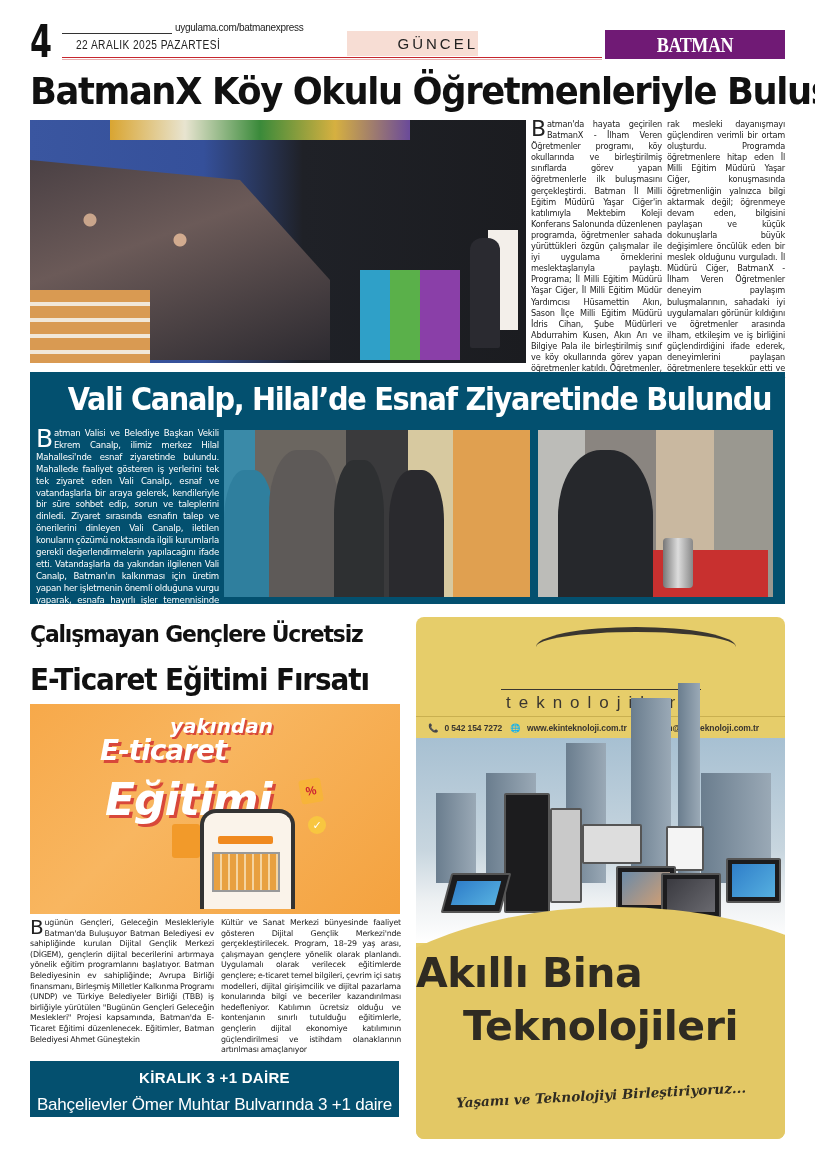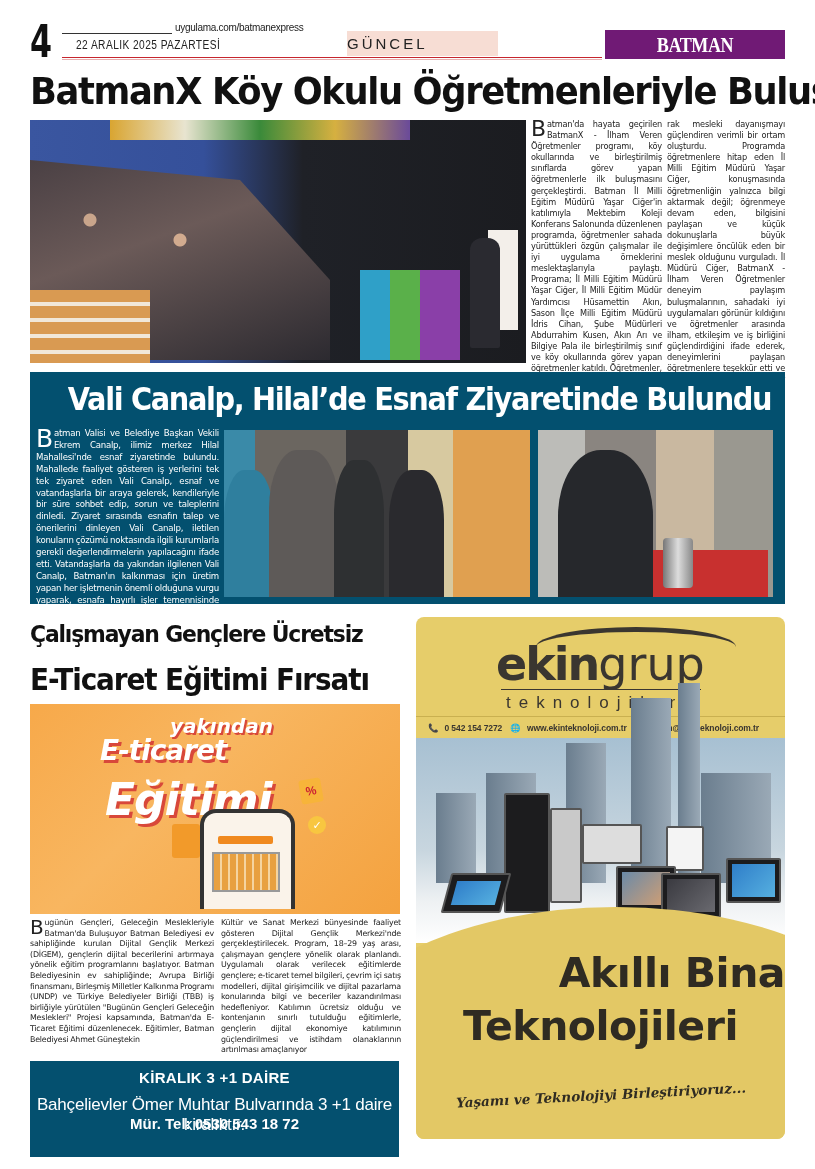--- a/index.html
+++ b/index.html
@@ -6,21 +6,21 @@
 html,body{width:815px;height:1169px;background:#fff;overflow:hidden}
 body{position:relative;font-family:"Liberation Sans",sans-serif;color:#111}
 .abs{position:absolute}
 
 .pnum{left:30px;top:20px;font-family:"DejaVu Sans",sans-serif;font-weight:bold;font-size:44px;line-height:44px;transform:scaleX(0.72);transform-origin:left top;color:#111}
 .fbline{left:62px;top:33px;width:110px;height:1px;background:#333}
 .fb{left:175px;top:22px;font-size:10px;color:#222;letter-spacing:-0.3px}
 .date{left:76px;top:38px;font-size:12px;color:#222;letter-spacing:0.5px;transform:scaleX(0.85);transform-origin:left top}
 .redline{left:62px;top:57px;width:540px;height:1px;background:#c6262e}
 .redline2{left:62px;top:59px;width:540px;height:1px;background:#e8b0b0}
-.section{left:347px;top:31px;width:151px;height:25px;background:#f7ddd4;text-align:left;font-size:15px;letter-spacing:3px;line-height:26px;color:#222}
+.section{left:347px;top:31px;width:131px;height:25px;background:#f7ddd4;text-align:right;font-size:15px;letter-spacing:3px;line-height:26px;color:#222}
 .logo{left:605px;top:30px;width:180px;height:29px;background:#701a75;color:#fff;text-align:center;font-family:"Liberation Serif",serif;font-weight:bold;font-size:22px;line-height:30px;letter-spacing:-0.5px;transform-origin:center}
 .logo span{display:inline-block;transform:scaleX(0.82)}
 h1.h1{left:30px;top:68px;width:760px;font-family:"DejaVu Sans",sans-serif;font-weight:bold;font-size:38px;line-height:46px;letter-spacing:-1.5px;white-space:nowrap;transform:scaleX(0.93);transform-origin:left top;color:#111}
 
 .photo1{left:30px;top:120px;width:496px;height:243px;overflow:hidden;background:#2b2d33}
 .photo1 .wall{position:absolute;left:0;top:0;width:100%;height:100%;background:linear-gradient(90deg,#3a56a0 0%,#35509a 35%,#1f2127 55%,#1b1c20 100%)}
 .photo1 .ceil{position:absolute;left:80px;top:0;width:300px;height:20px;background:linear-gradient(90deg,#d9a531,#e8e4d0,#3a8a3a,#d6b040,#6a4a9a)}
 .photo1 .crowd{position:absolute;left:0;top:40px;width:300px;height:200px;background:radial-gradient(circle at 20% 30%,#c9a58b 0 6px,transparent 7px),radial-gradient(circle at 50% 40%,#d2ab8f 0 6px,transparent 7px),linear-gradient(160deg,#4a4044 0%,#6b5a58 40%,#2c2a30 100%);clip-path:polygon(0 0,70% 10%,100% 60%,100% 100%,0 100%)}
 .photo1 .stairs{position:absolute;left:0;top:170px;width:120px;height:73px;background:repeating-linear-gradient(180deg,#d99a52 0 12px,#f1e7d8 12px 16px)}
 .photo1 .blocks{position:absolute;left:330px;top:150px;width:100px;height:90px;background:linear-gradient(90deg,#2fa0c8 0 30%,#5ab04a 30% 60%,#8a3fa8 60% 100%)}
@@ -53,39 +53,39 @@
 .promo .cartbar{position:absolute;left:188px;top:132px;width:55px;height:8px;background:#f0891f;border-radius:2px}
 .promo .cart{position:absolute;left:182px;top:148px;width:68px;height:40px;background:repeating-linear-gradient(90deg,#e8a040 0 6px,#f5d4a0 6px 8px);border:2px solid #999}
 .promo .gift{position:absolute;left:142px;top:120px;width:28px;height:34px;background:#f29a2a;border-radius:3px}
 .promo .pct{position:absolute;left:270px;top:75px;width:22px;height:24px;background:#f7b43a;color:#c23;font-size:12px;font-weight:bold;text-align:center;line-height:24px;border-radius:3px;transform:rotate(-10deg)}
 .promo .check{position:absolute;left:278px;top:112px;width:18px;height:18px;border-radius:50%;background:#f8c640;color:#fff;font-size:11px;text-align:center;line-height:18px}
 .a3c1{left:30px;top:918px;width:184px}
 .a3c2{left:221px;top:918px;width:180px}
 .col3{font-family:"DejaVu Sans",sans-serif;font-size:7.9px;line-height:10.6px;color:#222;text-align:justify;letter-spacing:-0.2px;word-spacing:-0.5px}
 .col3 .dropcap{font-size:20px;line-height:19px}
 
-.classified{left:30px;top:1061px;width:369px;height:96px;background:#04506f;color:#fff;text-align:center}
+.classified{left:30px;top:1061px;width:369px;height:56px;background:#04506f;color:#fff;text-align:center}
 .classified .ct{position:absolute;left:0;top:8px;width:100%;font-weight:bold;font-size:15px;letter-spacing:0.3px}
 .classified .cd{position:absolute;left:0;top:34px;width:100%;font-size:17px;letter-spacing:-0.2px}
 .classified .cp{position:absolute;left:0;top:54px;width:100%;font-weight:bold;font-size:15px}
 
 .ad{left:416px;top:617px;width:369px;height:522px;border-radius:8px;overflow:hidden;background:#e6cd6a}
 .ad .logo1{position:absolute;left:80px;top:22px;font-family:"DejaVu Sans",sans-serif;font-weight:bold;font-size:46px;color:#3a3630;letter-spacing:-2px;line-height:50px}
 .ad .logo1 .light{font-weight:normal;letter-spacing:0}
 .ad .swoosh{position:absolute;left:120px;top:10px;width:200px;height:40px;border-top:5px solid #3a3630;border-radius:50% 50% 0 0}
 .ad .sub{position:absolute;left:0;top:76px;width:100%;text-align:center;font-size:17px;letter-spacing:8px;color:#3a3630}
 .ad .uline{position:absolute;left:85px;top:72px;width:200px;height:1px;background:#3a3630}
 .ad .contactbar{position:absolute;left:0;top:99px;width:100%;height:22px;background:#e6cd6a;border-top:1px solid #c9b050;font-size:8.5px;font-weight:bold;color:#3a3630;line-height:22px;padding-left:12px;white-space:nowrap;letter-spacing:-0.1px}
 .ad .contactbar span{margin-right:6px}
 .ad .city{position:absolute;left:0;top:121px;width:100%;height:205px;background:linear-gradient(180deg,#a7c0d2 0%,#c8d6df 55%,#eef1f3 80%,#ffffff 100%)}
 .ad .bld{position:absolute;bottom:60px;background:linear-gradient(90deg,#6a7d8e,#9aa9b6)}
 .ad .dev{position:absolute;background:#1c1c1e;border:2px solid #555;border-radius:2px}
 .ad .scr{position:absolute;background:linear-gradient(135deg,#2f7ec9,#56b0e0)}
 .ad .arc{position:absolute;left:-100px;top:290px;width:600px;height:320px;border-radius:50%;background:#e3c865}
-.ad .big1{position:absolute;left:0;top:332px;width:100%;text-align:right;font-family:"DejaVu Sans",sans-serif;font-weight:bold;font-size:41px;color:#2f2b22;letter-spacing:-0.5px}
+.ad .big1{position:absolute;left:0;top:332px;width:100%;text-align:left;font-family:"DejaVu Sans",sans-serif;font-weight:bold;font-size:41px;color:#2f2b22;letter-spacing:-0.5px}
 .ad .big2{position:absolute;left:0;top:385px;width:100%;text-align:center;font-family:"DejaVu Sans",sans-serif;font-weight:bold;font-size:41px;color:#2f2b22;letter-spacing:-0.5px}
 .ad .slogan{position:absolute;left:15px;top:470px;width:340px;text-align:center;font-family:"DejaVu Serif",serif;font-style:italic;font-weight:bold;font-size:13.5px;color:#2f2b22;transform:rotate(-3deg)}
 </style>
 </head>
 <body>
 
 <div class="abs pnum">4</div>
 <div class="abs fbline"></div>
 <div class="abs fb">uygulama.com/batmanexpress</div>
 <div class="abs date">22 ARALIK 2025 PAZARTESİ</div>
@@ -145,21 +145,20 @@
 <div class="abs col3 a3c2">Kültür ve Sanat Merkezi bünyesinde faaliyet gösteren Dijital Gençlik Merkezi'nde gerçekleştirilecek. Program, 18–29 yaş arası, çalışmayan gençlere yönelik olarak planlandı. Uygulamalı olarak verilecek eğitimlerde gençlere; e-ticaret temel bilgileri, çevrim içi satış modelleri, dijital girişimcilik ve dijital pazarlama konularında bilgi ve beceriler kazandırılması hedefleniyor. Katılımın ücretsiz olduğu ve kontenjanın sınırlı tutulduğu eğitimlerle, gençlerin dijital ekonomiye katılımının güçlendirilmesi ve istihdam olanaklarının artırılması amaçlanıyor</div>
 
 <div class="abs classified">
   <div class="ct">KİRALIK 3 +1 DAİRE</div>
   <div class="cd">Bahçelievler Ömer Muhtar Bulvarında 3 +1 daire kiralıktır.</div>
   <div class="cp">Mür. Tel: 0530 543 18 72</div>
 </div>
 
 <div class="abs ad">
   <div class="swoosh"></div>
-  <div class="logo1"><span>ekin</span><span class="light">grup</span></div>
   <div class="uline"></div>
   <div class="sub">teknolojileri</div>
   <div class="contactbar">
     <span>📞</span><span>0 542 154 7272</span>
     <span>🌐</span><span>www.ekinteknoloji.com.tr</span>
     <span>✉</span><span>kerem@ekinteknoloji.com.tr</span>
   </div>
   <div class="city">
     <div class="bld" style="left:20px;width:40px;height:90px"></div>
     <div class="bld" style="left:70px;width:50px;height:110px"></div>

